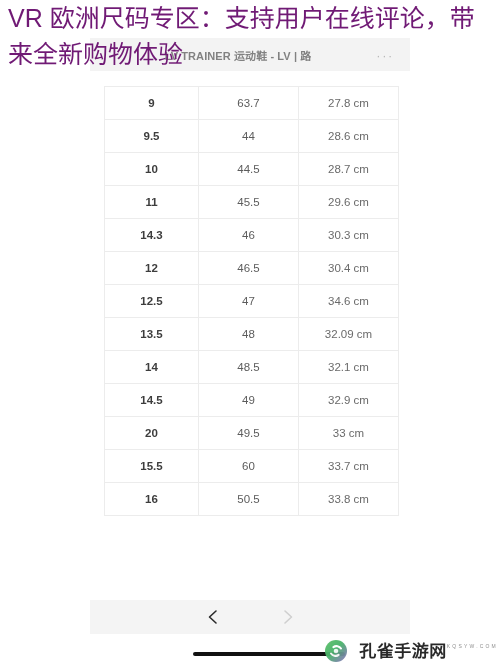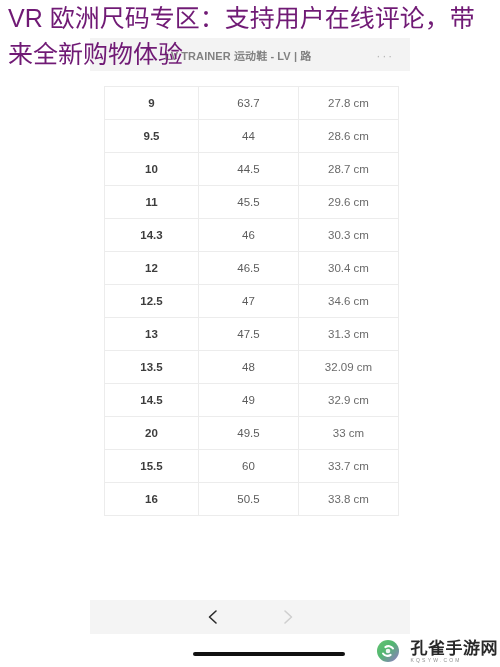--- a/index.html
+++ b/index.html
@@ -158,21 +158,21 @@
     z-index: 6;
     opacity: .95;
   }
   #watermark .wm-logo {
     width: 24px;
     height: 24px;
     flex: 0 0 auto;
   }
   #watermark .wm-text-wrap {
     display: flex;
-    flex-direction: column;
+    flex-direction: row;
     line-height: 1;
     margin-left: 7px;
   }
   #watermark .wm-name {
     font-size: 17px;
     font-weight: bold;
     color: #1d1d1d;
     letter-spacing: .5px;
     font-family: "DejaVu Sans", "Liberation Sans", sans-serif;
   }
@@ -231,28 +231,28 @@
           <td class="us">12</td>
           <td class="eu">46.5</td>
           <td class="cm">30.4 cm</td>
         </tr>
         <tr>
           <td class="us">12.5</td>
           <td class="eu">47</td>
           <td class="cm">34.6 cm</td>
         </tr>
         <tr>
-          <td class="us">13</td>
-          <td class="eu">47.5</td>
-          <td class="cm">31.3 cm</td>
-        </tr>
-        <tr>
           <td class="us">13.5</td>
           <td class="eu">48</td>
           <td class="cm">32.09 cm</td>
+        </tr>
+        <tr>
+          <td class="us">14</td>
+          <td class="eu">48.5</td>
+          <td class="cm">32.1 cm</td>
         </tr>
         <tr>
           <td class="us">14.5</td>
           <td class="eu">49</td>
           <td class="cm">32.9 cm</td>
         </tr>
         <tr>
           <td class="us">20</td>
           <td class="eu">49.5</td>
           <td class="cm">33 cm</td>

